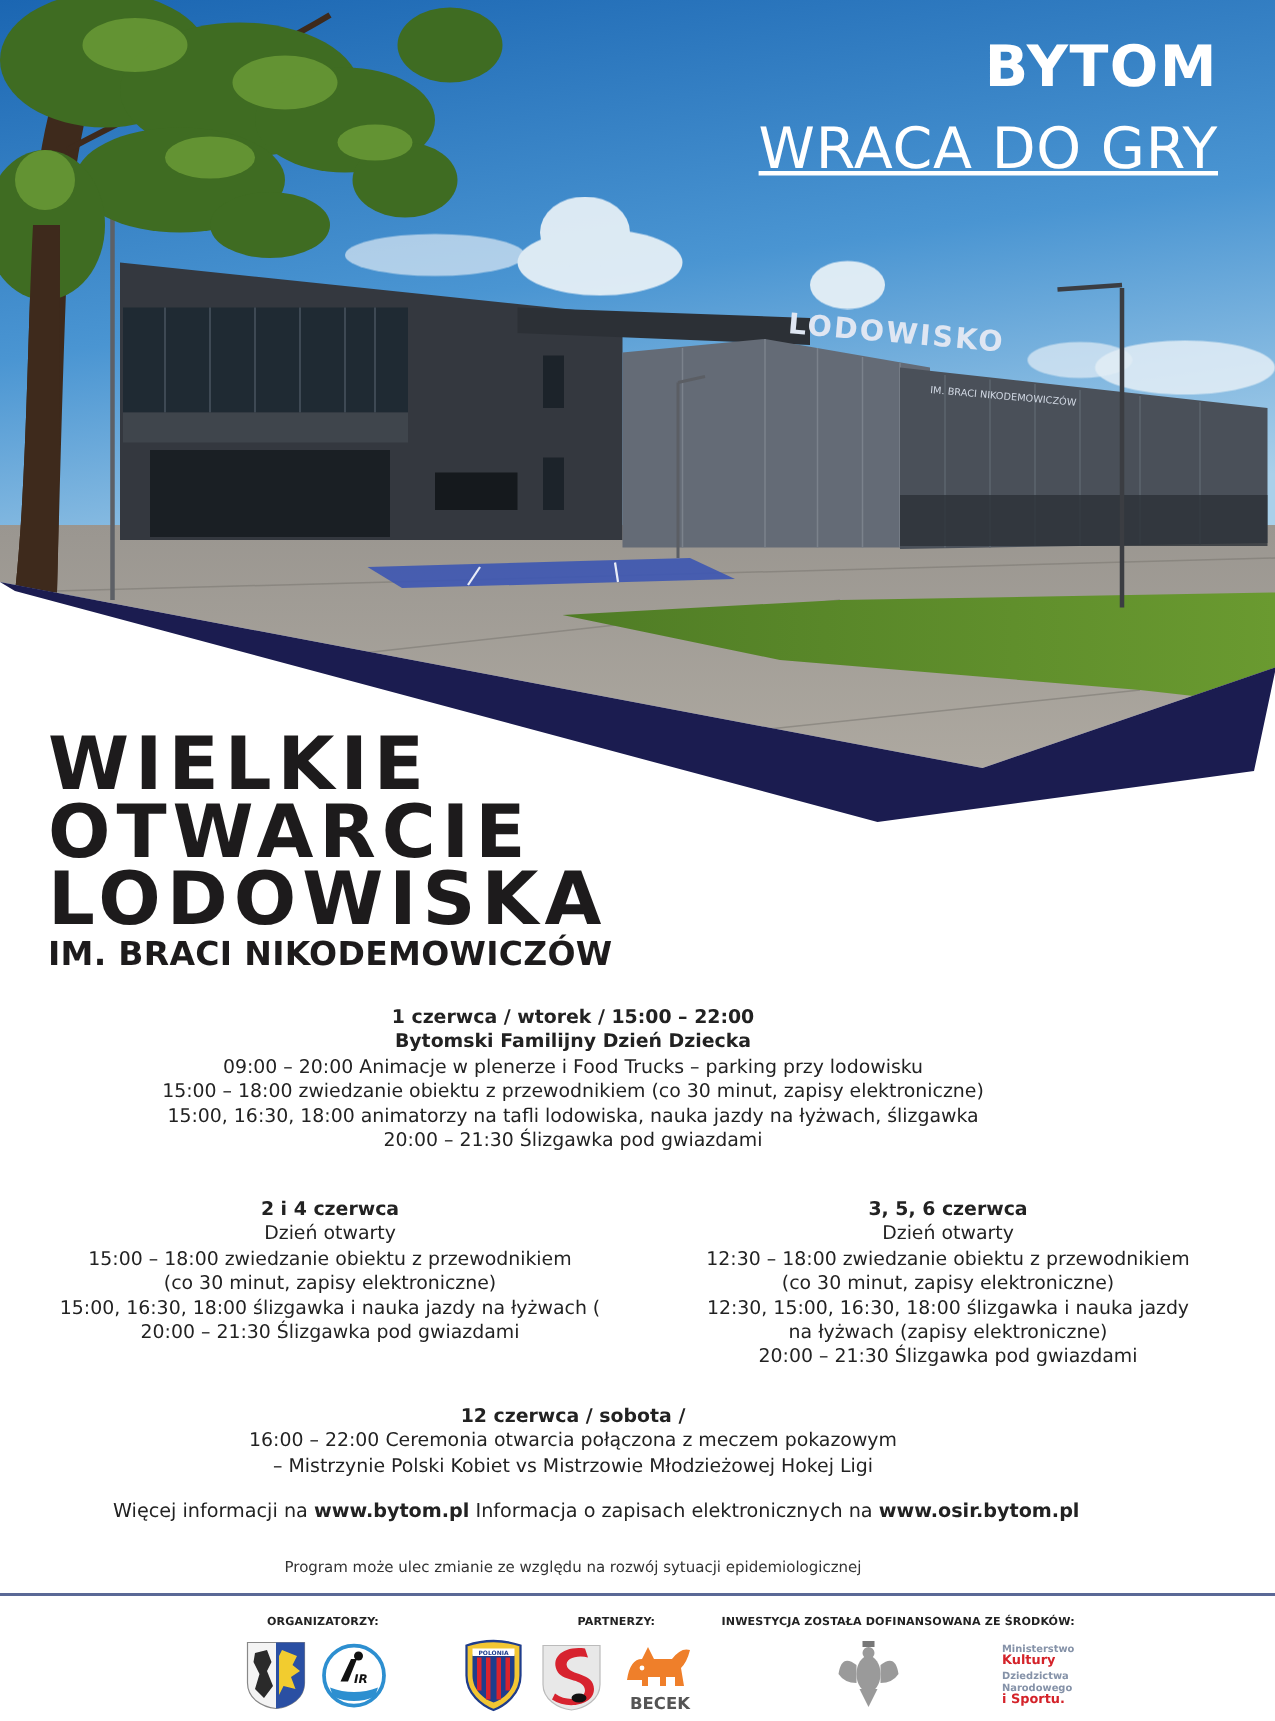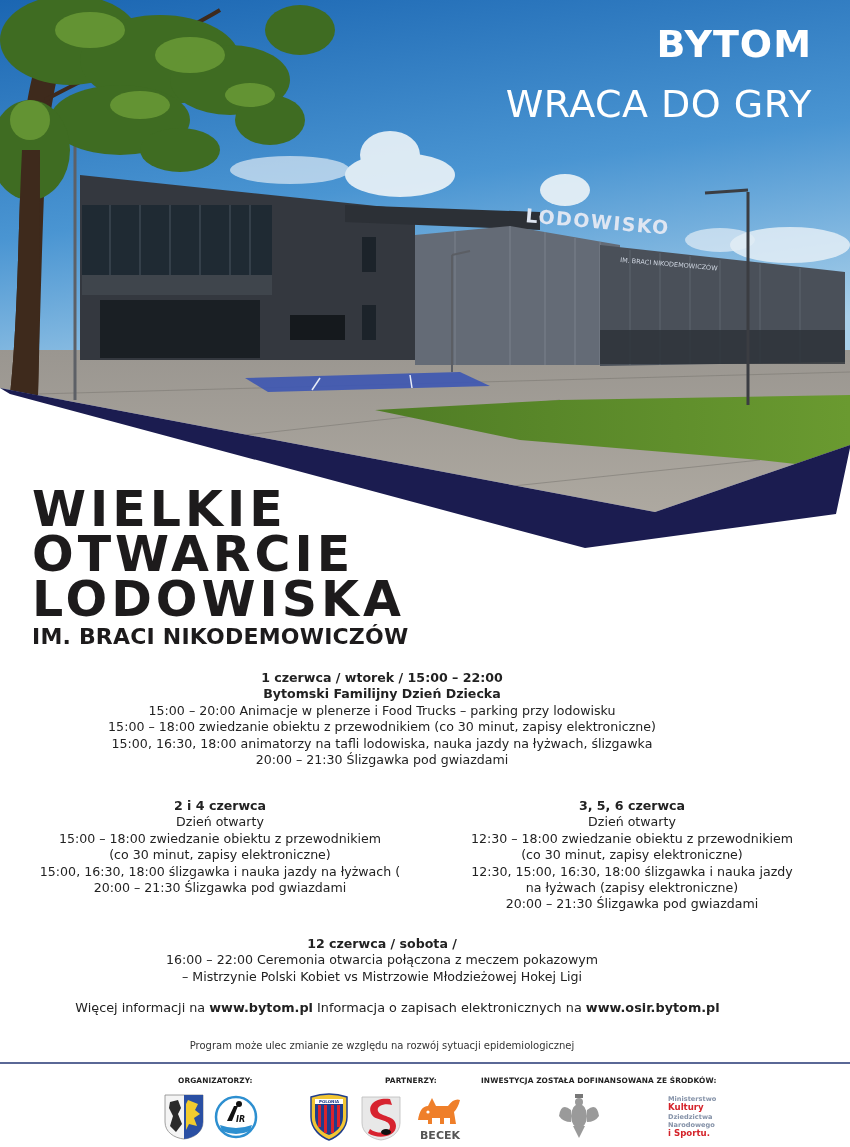--- a/index.html
+++ b/index.html
@@ -4,21 +4,21 @@
 <style>
   * { margin: 0; padding: 0; box-sizing: border-box; }
   html, body { width: 850px; height: 1147px; overflow: hidden; background: #ffffff; }
   body { font-family: "DejaVu Sans", "Liberation Sans", sans-serif; color: #1e1e1e; position: relative; }
 
   
   .hero { position: absolute; left: 0; top: 0; width: 850px; height: 560px; }
   .hero svg { position: absolute; left: 0; top: 0; }
   .headline-top { position: absolute; right: 38px; top: 22px; text-align: right; color: #ffffff; }
   .headline-top .l1 { font-family: "DejaVu Sans", sans-serif; font-weight: 700; font-size: 38px; letter-spacing: 1px; line-height: 44px; }
-  .headline-top .l2 { font-family: "DejaVu Sans", sans-serif; font-weight: 400; font-size: 38px; letter-spacing: 0.5px; line-height: 46px; margin-top: 15px; }
+  .headline-top .l2 { font-family: "DejaVu Sans", sans-serif; font-weight: 400; font-size: 38px; letter-spacing: 0.5px; line-height: 46px; margin-top: 10px; text-decoration: underline; }
 
   
   .title-block { position: absolute; left: 32px; top: 487px; }
   .title-line { font-family: "DejaVu Sans", sans-serif; font-weight: 700; font-size: 49px; line-height: 45px; letter-spacing: 4px; color: #1d1b1c; }
   .title-sub { font-family: "DejaVu Sans", sans-serif; font-weight: 700; font-size: 22px; line-height: 30px; color: #1d1b1c; margin-top: 0px; letter-spacing: 0.2px; }
 
   
   .prog { position: absolute; left: 0; width: 764px; text-align: center; font-size: 12.6px; line-height: 16.4px; color: #222; }
   .prog .b { font-weight: 700; }
   .day1 { top: 670px; }
@@ -174,21 +174,21 @@
 <div class="title-block">
   <div class="title-line">WIELKIE</div>
   <div class="title-line">OTWARCIE</div>
   <div class="title-line">LODOWISKA</div>
   <div class="title-sub">IM. BRACI NIKODEMOWICZÓW</div>
 </div>
 
 <div class="prog day1">
   <div class="b">1 czerwca / wtorek /  15:00 – 22:00</div>
   <div class="b">Bytomski Familijny Dzień Dziecka</div>
-  <div>15:00 – 20:00 Animacje w plenerze i Food Trucks – parking przy lodowisku</div>
+  <div>09:00 – 20:00 Animacje w plenerze i Food Trucks – parking przy lodowisku</div>
   <div>15:00  – 18:00 zwiedzanie obiektu z przewodnikiem (co 30 minut, zapisy elektroniczne)</div>
   <div>15:00, 16:30, 18:00 animatorzy na tafli lodowiska, nauka jazdy na łyżwach, ślizgawka</div>
   <div>20:00 – 21:30 Ślizgawka pod gwiazdami</div>
 </div>
 
 <div class="col col-left">
   <div class="b">2 i 4 czerwca</div>
   <div>Dzień otwarty</div>
   <div>15:00 – 18:00 zwiedzanie obiektu z przewodnikiem</div>
   <div>(co 30 minut, zapisy elektroniczne)</div>

